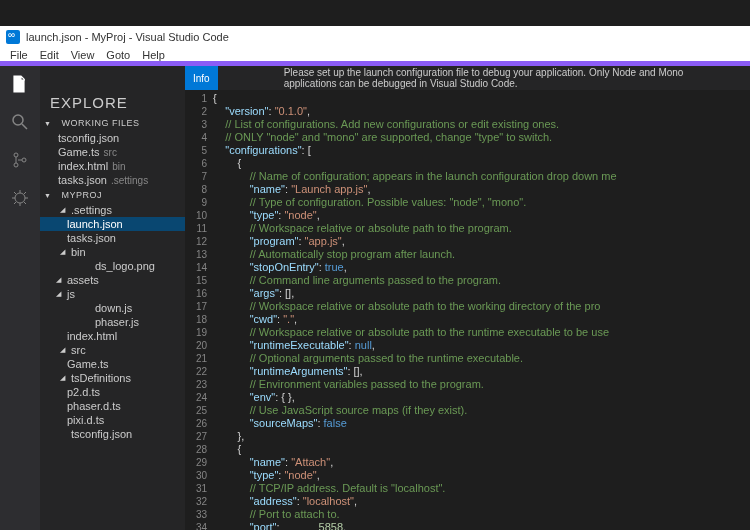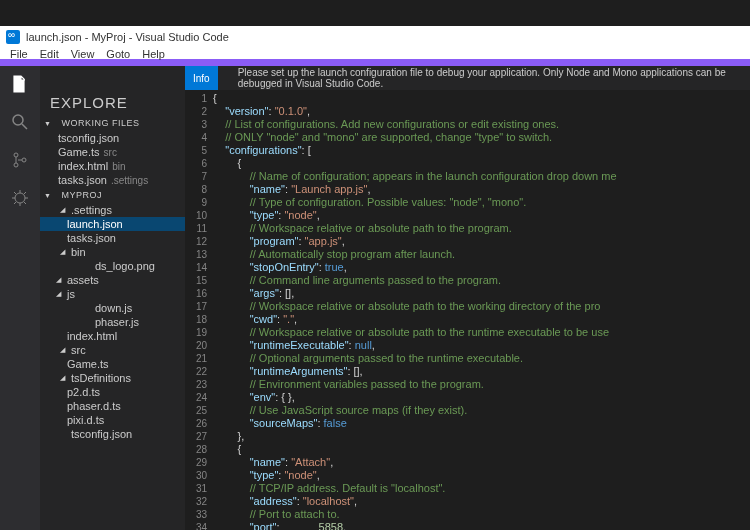--- a/index.html
+++ b/index.html
@@ -1,39 +1,39 @@
 <!DOCTYPE html>
 <html><head>
 <meta charset="utf-8">
 <style>
 * { margin:0; padding:0; box-sizing:border-box; font-family:"Segoe UI",Arial,sans-serif; }
 body { width:750px; height:530px; background:#1e1e1e; color:#ccc; overflow:hidden; font-size:11px; }
 .titlebar { height:22px; background:#fff; color:#333; display:flex; align-items:center; padding:0 6px; font-size:11px;margin-top:26px; }
 .titlebar .icon { width:14px; height:14px; margin-right:6px; background:#0078d7; border-radius:2px; position:relative; }
 .titlebar .icon::after { content:"∞"; color:#fff; font-size:10px; position:absolute; top:-1px; left:2px; }
-.menubar { height:18px; background:#fff; color:#333; display:flex; align-items:center; padding:0 4px; font-size:11px; border-bottom:7px solid #8b5cf6; }
+.menubar { height:18px; background:#fff; color:#333; display:flex; align-items:center; padding:0 4px; font-size:11px; border-bottom:5px solid #8b5cf6; }
 .menubar span { padding:0 6px; cursor:default; }
 .main { display:flex; height:calc(100% - 40px); }
 .activitybar { width:40px; background:#2d2d30; display:flex; flex-direction:column; align-items:center; padding-top:6px; gap:14px; }
 .activitybar .ab-icon { width:24px; height:24px; color:#858585; display:flex; align-items:center; justify-content:center; }
 .activitybar .ab-icon.active { color:#fff; }
 .sidebar { width:145px; background:#252526; color:#bbb; overflow:hidden; }
 .side-header { padding:6px 10px 4px; font-size:15px; letter-spacing:1px; color:#ccc;margin-top:22px; }
 .side-section { font-size:9px; letter-spacing:0.5px; padding:3px 4px; color:#ccc; display:flex; align-items:center; gap:10px; }
 .side-section .tri { font-size:7px; }
 .side-item { padding:1px 0 1px 18px; font-size:11px; color:#ccc; display:flex; align-items:center; cursor:default; }
 .side-item .meta { color:#888; font-size:10px; margin-left:4px; }
 .tree-item { padding:1px 0 1px 14px; font-size:11px; display:flex; align-items:center; gap:3px; color:#ccc; }
 .tree-item .tri { font-size:7px; width:8px; display:inline-block; }
 .tree-item.d1 { padding-left:20px; }
 .tree-item.d2 { padding-left:16px; }
 .tree-item.d3 { padding-left:44px; }
 .tree-item.highlight { background:#094771; color:#fff; }
 .editor { flex:1; background:#1e1e1e; display:flex; flex-direction:column; overflow:hidden; }
-.infobar { height:24px; background:#252526; display:flex; align-items:center; font-size:10px; color:#ccc; }
+.infobar { height:24px; background:#252526; display:flex; align-items:center; font-size:10px; color:#ccc;gap:46px; }
 .infobar .badge { background:#0078d7; color:#fff; padding:4px 8px; height:100%; display:flex; align-items:center; font-size:10px; }
 .infobar .msg { padding:0 20px; color:#ccc; }
 .code { flex:1; overflow:hidden; font-family:Consolas,"Courier New",monospace; font-size:11px; line-height:13px; display:flex; }
 .gutter { width:28px; text-align:right; color:#858585; padding:2px 6px 0 0; font-size:10px; }
 .gutter div { height:13px; }
 .lines { flex:1; padding-top:2px; white-space:pre; color:#d4d4d4; overflow:hidden; }
 .lines .ln { height:13px; }
 .tok-key { color:#9cdcfe; }
 .tok-str { color:#ce9178; }
 .tok-pun { color:#d4d4d4; }

